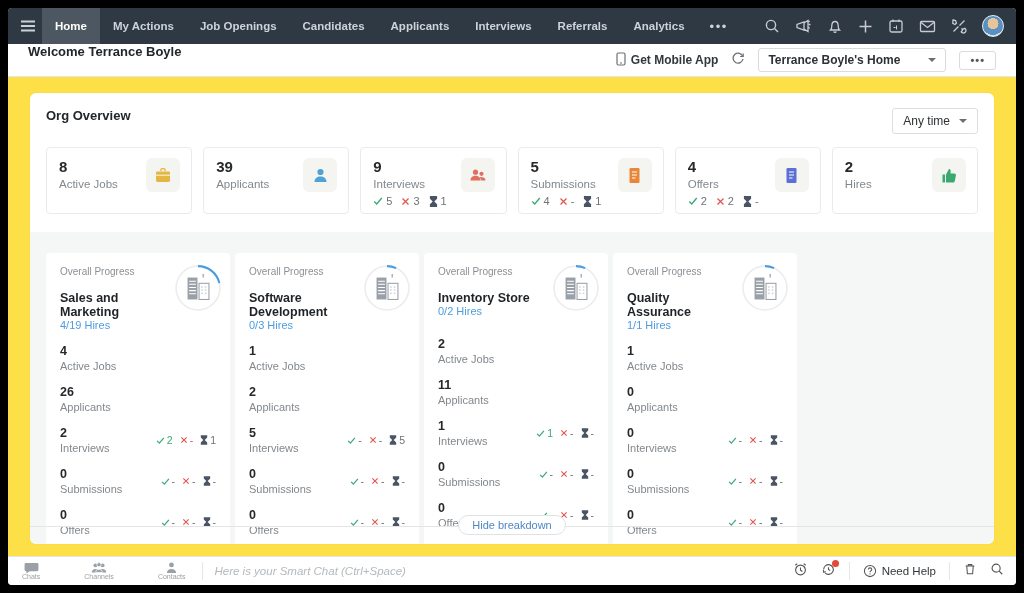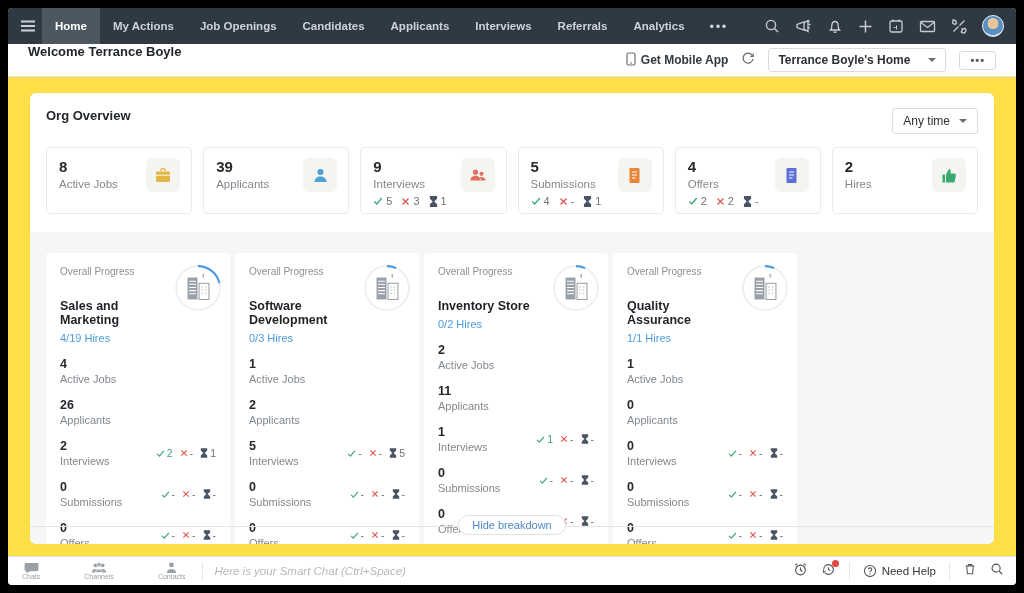--- a/index.html
+++ b/index.html
@@ -21,21 +21,21 @@
   .nav-item.active { background:#4c5761; color:#fff; }
   .nav-more { color:#ccd3d9; font-size:13px; letter-spacing:1.5px; padding:0 12px; cursor:pointer; }
   .nav-right { margin-left:auto; display:flex; align-items:center; gap:15px; padding-right:12px; }
   .nav-right svg { display:block; }
   .avatar { width:22px; height:22px; border-radius:50%; background:radial-gradient(circle at 50% 38%, #e8c49a 0 34%, #5a8fc0 35% 70%, #bfe0f0 71%); border:1.5px solid #e9eef2; cursor:pointer; }
   
   .welcome { height:33px; background:#fff; border-bottom:1px solid #e3e5e7; display:flex; padding:0 20px; flex:none; }
   .welcome-title { font-size:13px; font-weight:700; color:#22262a; }
   .welcome-right { margin-left:auto; display:flex; align-items:center; gap:13px;font-weight:bold; }
   .gma { display:flex; align-items:center; gap:5px; font-size:12px; color:#33383c; cursor:pointer; }
-  .home-select { display:flex; align-items:center; gap:18px; border:1px solid #d9dbdd; border-radius:3px; background:#fff; padding:4px 9px; font-size:12px; color:#2d3135; cursor:pointer; }
+  .home-select { display:flex; align-items:center; gap:28px; border:1px solid #d9dbdd; border-radius:3px; background:#fff; padding:4px 9px; font-size:12px; color:#2d3135; cursor:pointer; }
   .caret { width:0; height:0; border-left:4px solid transparent; border-right:4px solid transparent; border-top:4.5px solid #6a7075; }
   .hdr-more { border:1px solid #d9dbdd; border-radius:3px; background:#fff; padding:4px 10px; font-size:11px; color:#555; letter-spacing:1px; cursor:pointer; line-height:9px; }
   
   .content { flex:1; padding:16px 22px 12px; min-height:0; }
   .panel { background:#fff; border-radius:6px; height:100%; display:flex; flex-direction:column; overflow:hidden; box-shadow:0 0 2px rgba(0,0,0,.05); }
   .panel-head { display:flex; align-items:flex-start; padding:15px 16px 0; }
   .panel-title { font-size:13px; font-weight:700; color:#22262a; }
   .anytime { margin-left:auto; display:flex; align-items:center; gap:9px; border:1px solid #dcdee0; border-radius:3px; background:#fff; padding:5px 10px; font-size:12px; color:#2d3135; cursor:pointer; }
   
   .stats-row { display:flex; gap:11px; padding:13px 16px 0; }
@@ -50,22 +50,22 @@
   .viewby { display:flex; align-items:center; gap:9px; }
   .viewby-label { font-size:11px; color:#7d8287; }
   .seg { background:#e7e8e9; border-radius:4px; padding:2px; display:flex; font-size:11.5px; }
   .seg span { padding:3px 12px; color:#2d3135; cursor:pointer; border-radius:3px; }
   .seg .seg-on { background:#dcdedf; }
   .seg .seg-off { background:#fff; box-shadow:0 0 1px rgba(0,0,0,.25); }
   .dept-row { display:flex; gap:5px; margin-top:10px; }
   .dept-card { width:184px; background:#fff; border-radius:4px; padding:13px 14px 11px; }
   .dept-head { position:relative; padding-right:50px; min-height:58px; }
   .ov-label { font-size:10px; color:#8b9095; }
-  .dept-name { font-size:12.5px; font-weight:700; color:#1f2327; margin-top:22px; }
-  .dept-hires { font-size:11px; color:#4d9ce0; margin-top:5px; cursor:pointer; }
+  .dept-name { font-size:12.5px; font-weight:700; color:#1f2327; margin-top:14px; }
+  .dept-hires { font-size:11px; color:#4d9ce0; cursor:pointer; }
   .dept-icon { position:absolute; top:-2px; right:-6px; }
   .drow { display:flex; align-items:center; margin-top:13px; }
   .dval { font-size:12.5px; font-weight:700; color:#26292c; }
   .dlab { font-size:11px; color:#82888d; margin-top:2px; }
   .dsub { margin-left:auto; display:flex; align-items:center; gap:7px; font-size:10.5px; color:#6d7378; }
   .dsub .sub-item { gap:2px; }
   .ckn { color:#3fa877; } .cxn { color:#df574f; }
   .hide-wrap { position:absolute; left:0; right:0; bottom:7px; text-align:center; height:22px; }
   .hide-wrap::before { content:""; position:absolute; left:0; right:0; top:11px; height:1px; background:#e3e5e6; }
   .hide-pill { position:relative; display:inline-block; background:#fff; border:1px solid #e0e2e4; border-radius:11px; padding:3px 13px; font-size:11px; color:#4f86c6; cursor:pointer; }

